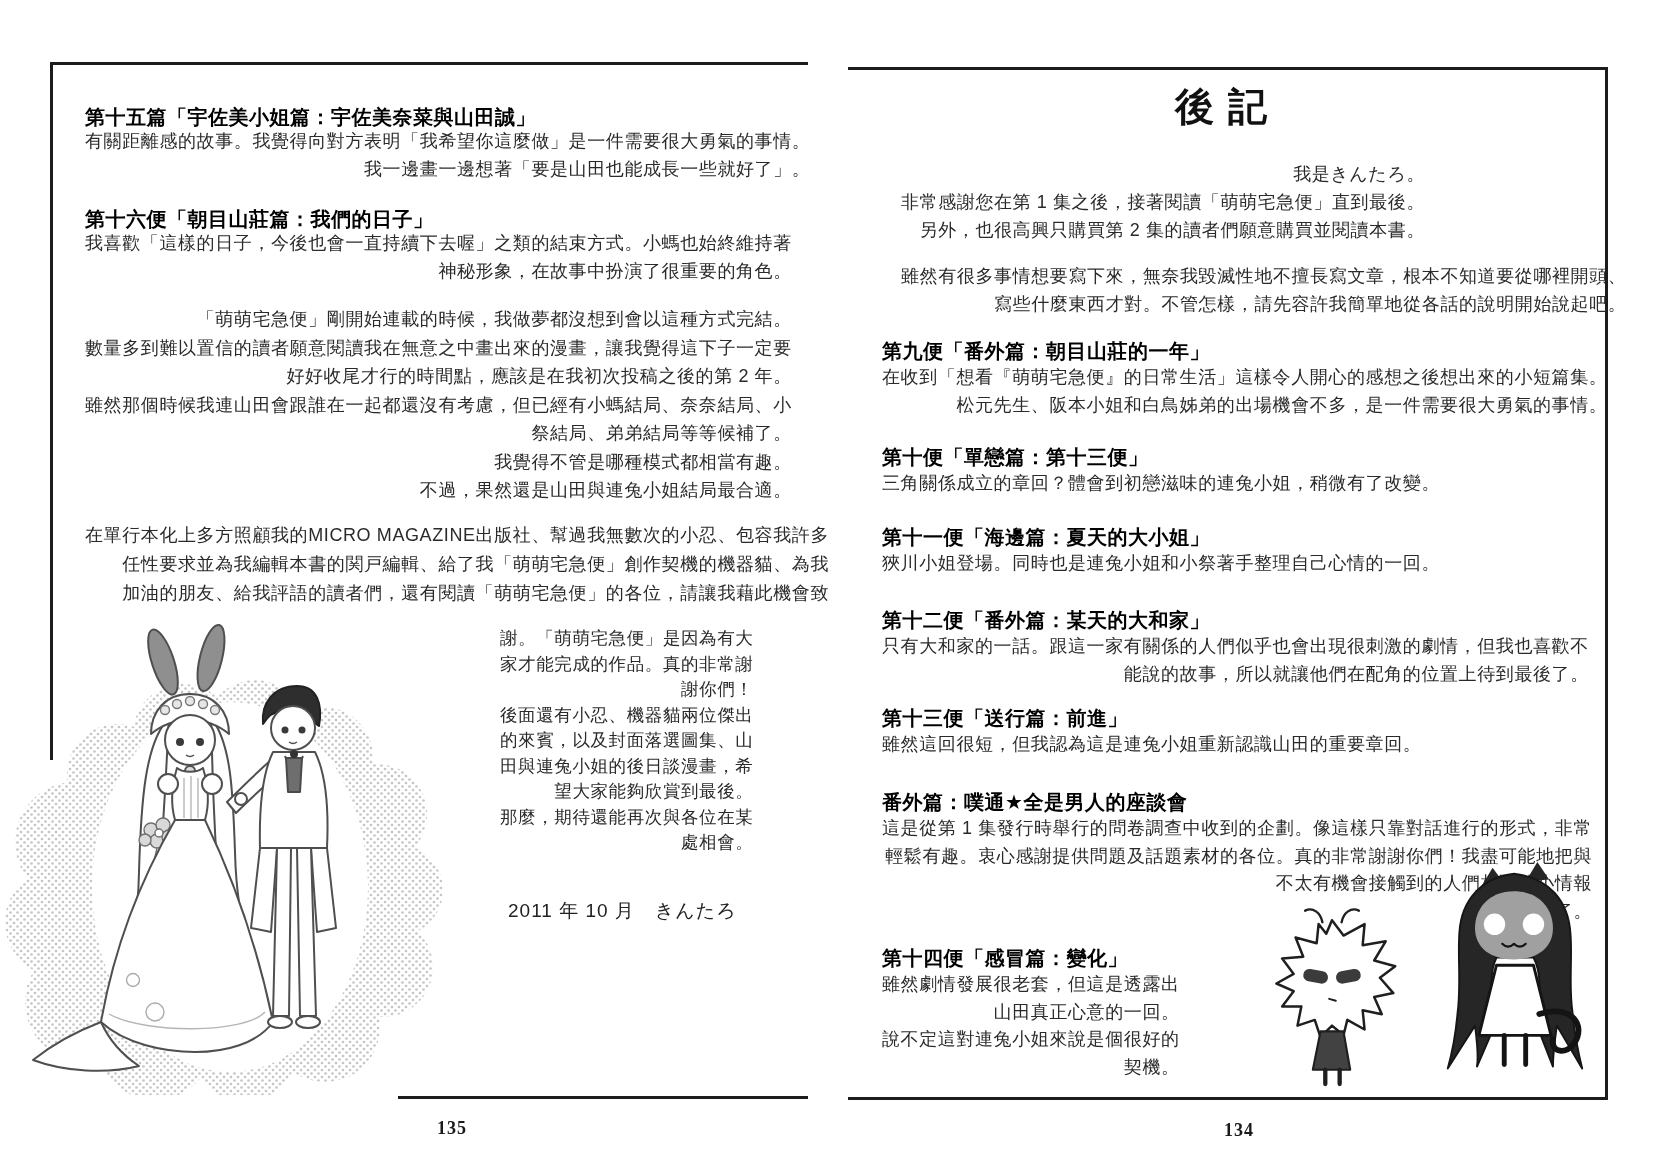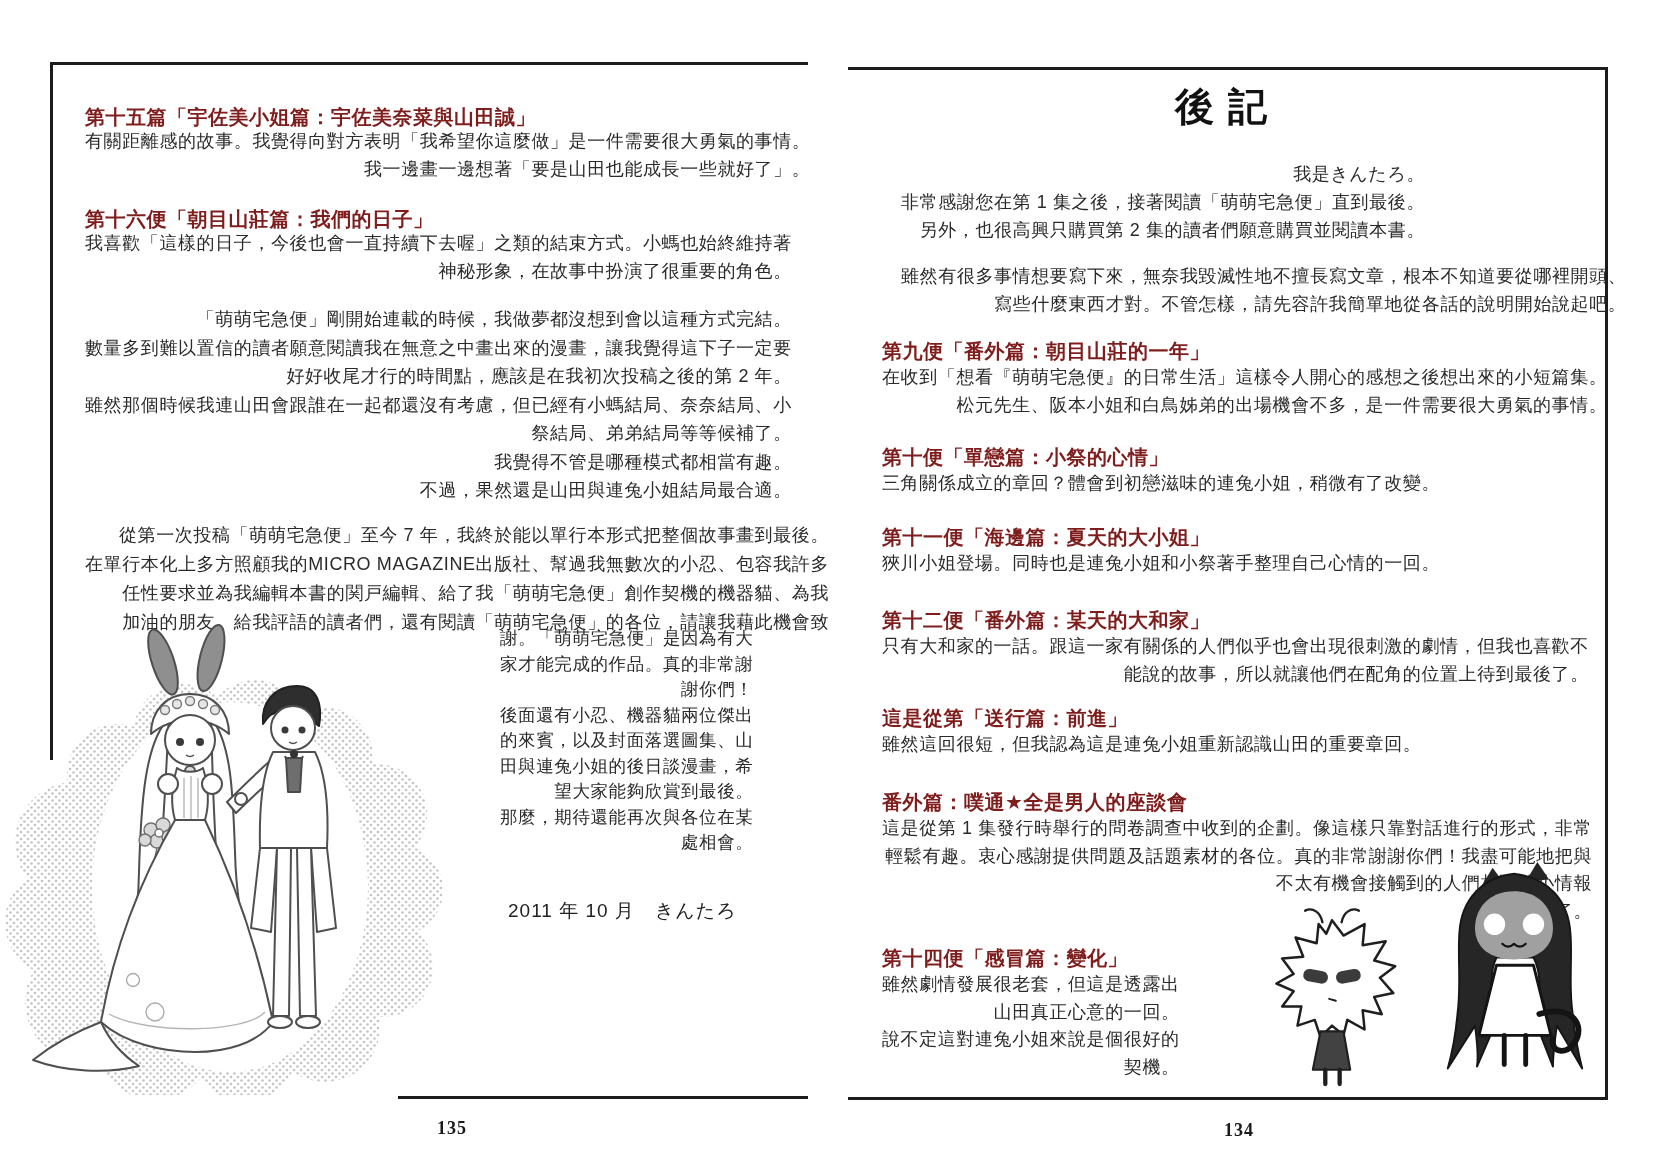--- a/index.html
+++ b/index.html
@@ -3,21 +3,21 @@
 <meta charset="utf-8">
 <style>
   html,body{margin:0;padding:0;}
   body{
     width:1656px;height:1170px;position:relative;background:#ffffff;overflow:hidden;
     font-family:"Liberation Sans","DejaVu Sans",sans-serif;color:#262626;
   }
   .abs{position:absolute;}
   .frame{position:absolute;background:#1c1c1c;}
   .hd{
-    position:absolute;font-size:20px;font-weight:bold;letter-spacing:0.5px;color:#7f1d1d;
+    position:absolute;font-size:20px;font-weight:bold;letter-spacing:0.5px;color:#000000;
     white-space:nowrap;
   }
   .blk{position:absolute;font-size:18px;letter-spacing:0.6px;color:#2a2a2a;white-space:nowrap;}
   .blk div{white-space:nowrap;text-align:right;}
   .lh27  div{line-height:27.5px;}
   .lh285 div{line-height:28.5px;}
   .lh29  div{line-height:29px;}
   .lh255 div{line-height:25.5px;font-size:17.5px;}
   .lh28  div{line-height:28px;margin-left:19px;}
   .title{
@@ -59,21 +59,20 @@
     <div>「萌萌宅急便」剛開始連載的時候，我做夢都沒想到會以這種方式完結。</div>
     <div>數量多到難以置信的讀者願意閱讀我在無意之中畫出來的漫畫，讓我覺得這下子一定要</div>
     <div>好好收尾才行的時間點，應該是在我初次投稿之後的第 2 年。</div>
     <div>雖然那個時候我連山田會跟誰在一起都還沒有考慮，但已經有小螞結局、奈奈結局、小</div>
     <div>祭結局、弟弟結局等等候補了。</div>
     <div>我覺得不管是哪種模式都相當有趣。</div>
     <div>不過，果然還是山田與連兔小姐結局最合適。</div>
   </div>
 
   <div class="blk lh29" style="left:85px;top:521px">
-    <div>從第一次投稿「萌萌宅急便」至今 7 年，我終於能以單行本形式把整個故事畫到最後。</div>
     <div>在單行本化上多方照顧我的MICRO MAGAZINE出版社、幫過我無數次的小忍、包容我許多</div>
     <div>任性要求並為我編輯本書的関戸編輯、給了我「萌萌宅急便」創作契機的機器貓、為我</div>
     <div>加油的朋友、給我評語的讀者們，還有閱讀「萌萌宅急便」的各位，請讓我藉此機會致</div>
   </div>
 
   <div class="blk lh255" style="left:500px;top:626px">
     <div>謝。「萌萌宅急便」是因為有大</div>
     <div>家才能完成的作品。真的非常謝</div>
     <div>謝你們！</div>
     <div>後面還有小忍、機器貓兩位傑出</div>
@@ -208,37 +207,37 @@
     <div>雖然有很多事情想要寫下來，無奈我毀滅性地不擅長寫文章，根本不知道要從哪裡開頭、</div>
     <div>寫些什麼東西才對。不管怎樣，請先容許我簡單地從各話的說明開始說起吧。</div>
   </div>
 
   <div class="hd" style="left:882px;top:338px">第九便「番外篇：朝目山莊的一年」</div>
   <div class="blk lh27" style="left:882px;top:364px">
     <div>在收到「想看『萌萌宅急便』的日常生活」這樣令人開心的感想之後想出來的小短篇集。</div>
     <div>松元先生、阪本小姐和白鳥姊弟的出場機會不多，是一件需要很大勇氣的事情。</div>
   </div>
 
-  <div class="hd" style="left:882px;top:444px">第十便「單戀篇：小祭的心情」</div>
+  <div class="hd" style="left:882px;top:444px">第十便「單戀篇：第十三便」</div>
   <div class="blk lh27" style="left:882px;top:470px">
     <div>三角關係成立的章回？體會到初戀滋味的連兔小姐，稍微有了改變。</div>
   </div>
 
   <div class="hd" style="left:882px;top:524px">第十一便「海邊篇：夏天的大小姐」</div>
   <div class="blk lh27" style="left:882px;top:550px">
     <div>狹川小姐登場。同時也是連兔小姐和小祭著手整理自己心情的一回。</div>
   </div>
 
   <div class="hd" style="left:882px;top:607px">第十二便「番外篇：某天的大和家」</div>
   <div class="blk lh27" style="left:882px;top:633px">
     <div>只有大和家的一話。跟這一家有關係的人們似乎也會出現很刺激的劇情，但我也喜歡不</div>
     <div>能說的故事，所以就讓他們在配角的位置上待到最後了。</div>
   </div>
 
-  <div class="hd" style="left:882px;top:705px">這是從第「送行篇：前進」</div>
+  <div class="hd" style="left:882px;top:705px">第十三便「送行篇：前進」</div>
   <div class="blk lh27" style="left:882px;top:731px">
     <div>雖然這回很短，但我認為這是連兔小姐重新認識山田的重要章回。</div>
   </div>
 
   <div class="hd" style="left:882px;top:789px">番外篇：噗通★全是男人的座談會</div>
   <div class="blk lh27" style="left:882px;top:815px">
     <div>這是從第 1 集發行時舉行的問卷調查中收到的企劃。像這樣只靠對話進行的形式，非常</div>
     <div>輕鬆有趣。衷心感謝提供問題及話題素材的各位。真的非常謝謝你們！我盡可能地把與</div>
     <div>不太有機會接觸到的人們相關的小情報</div>
     <div>都塞進來了。</div>

